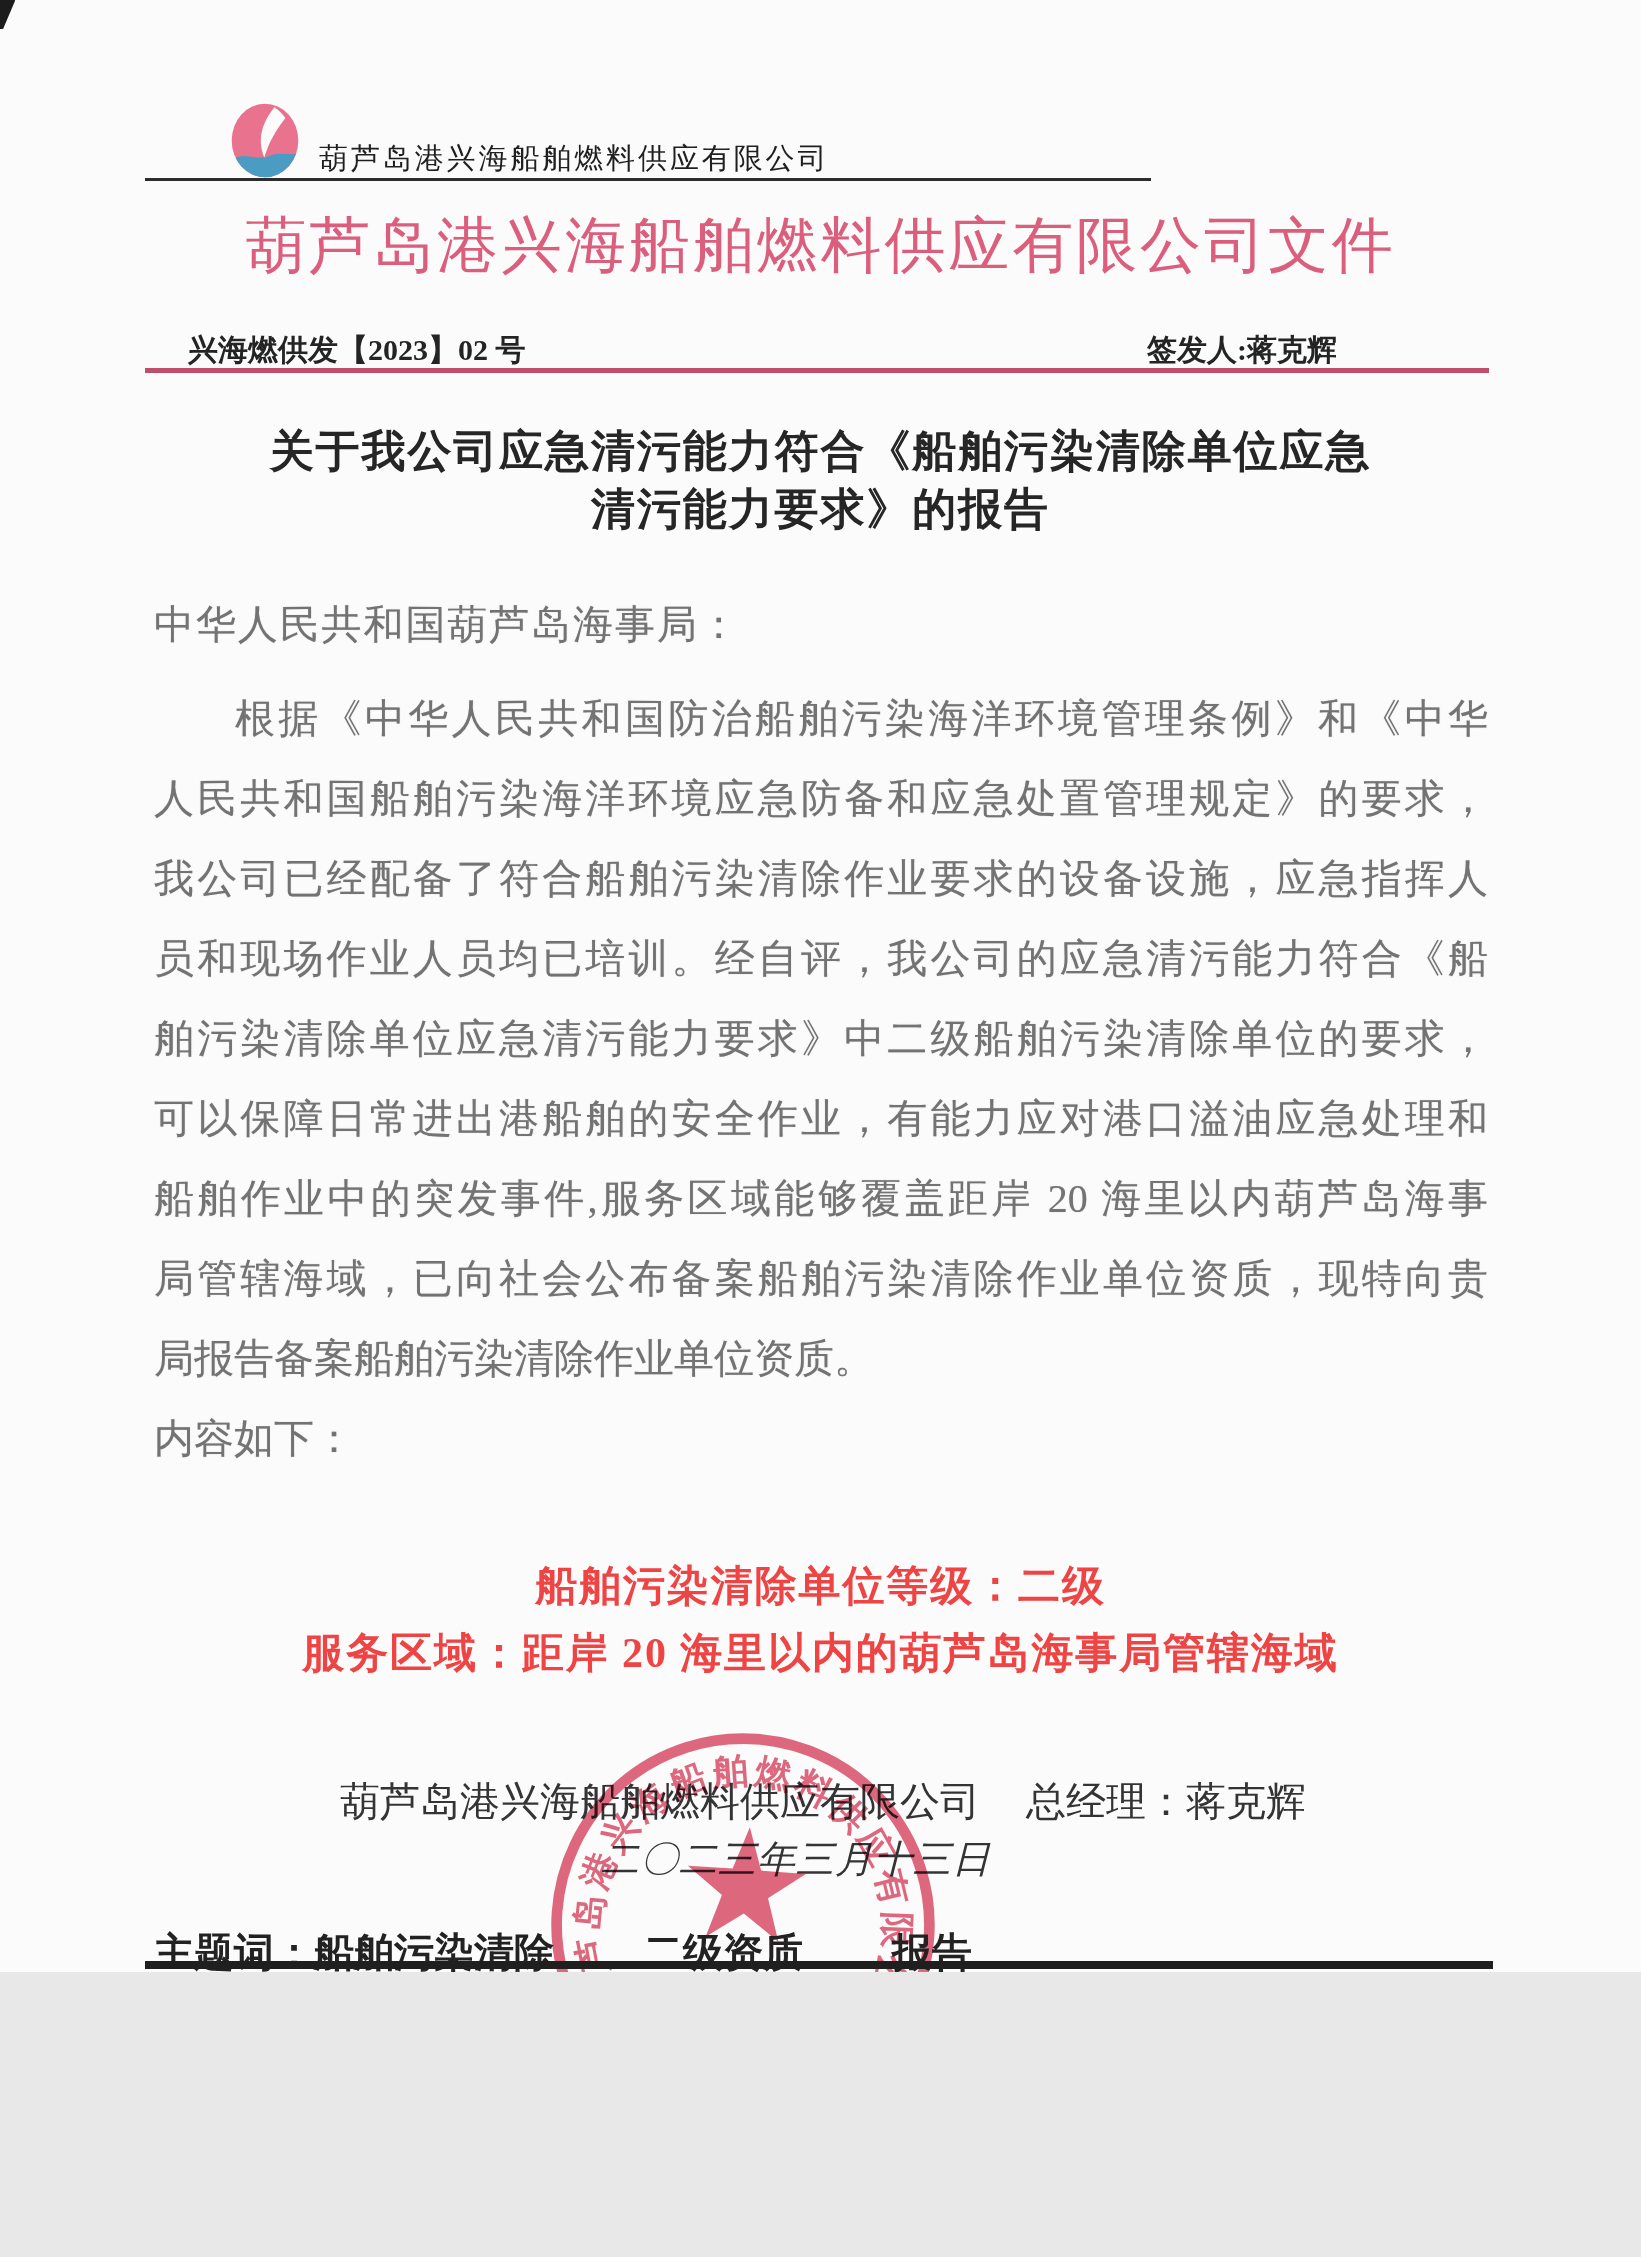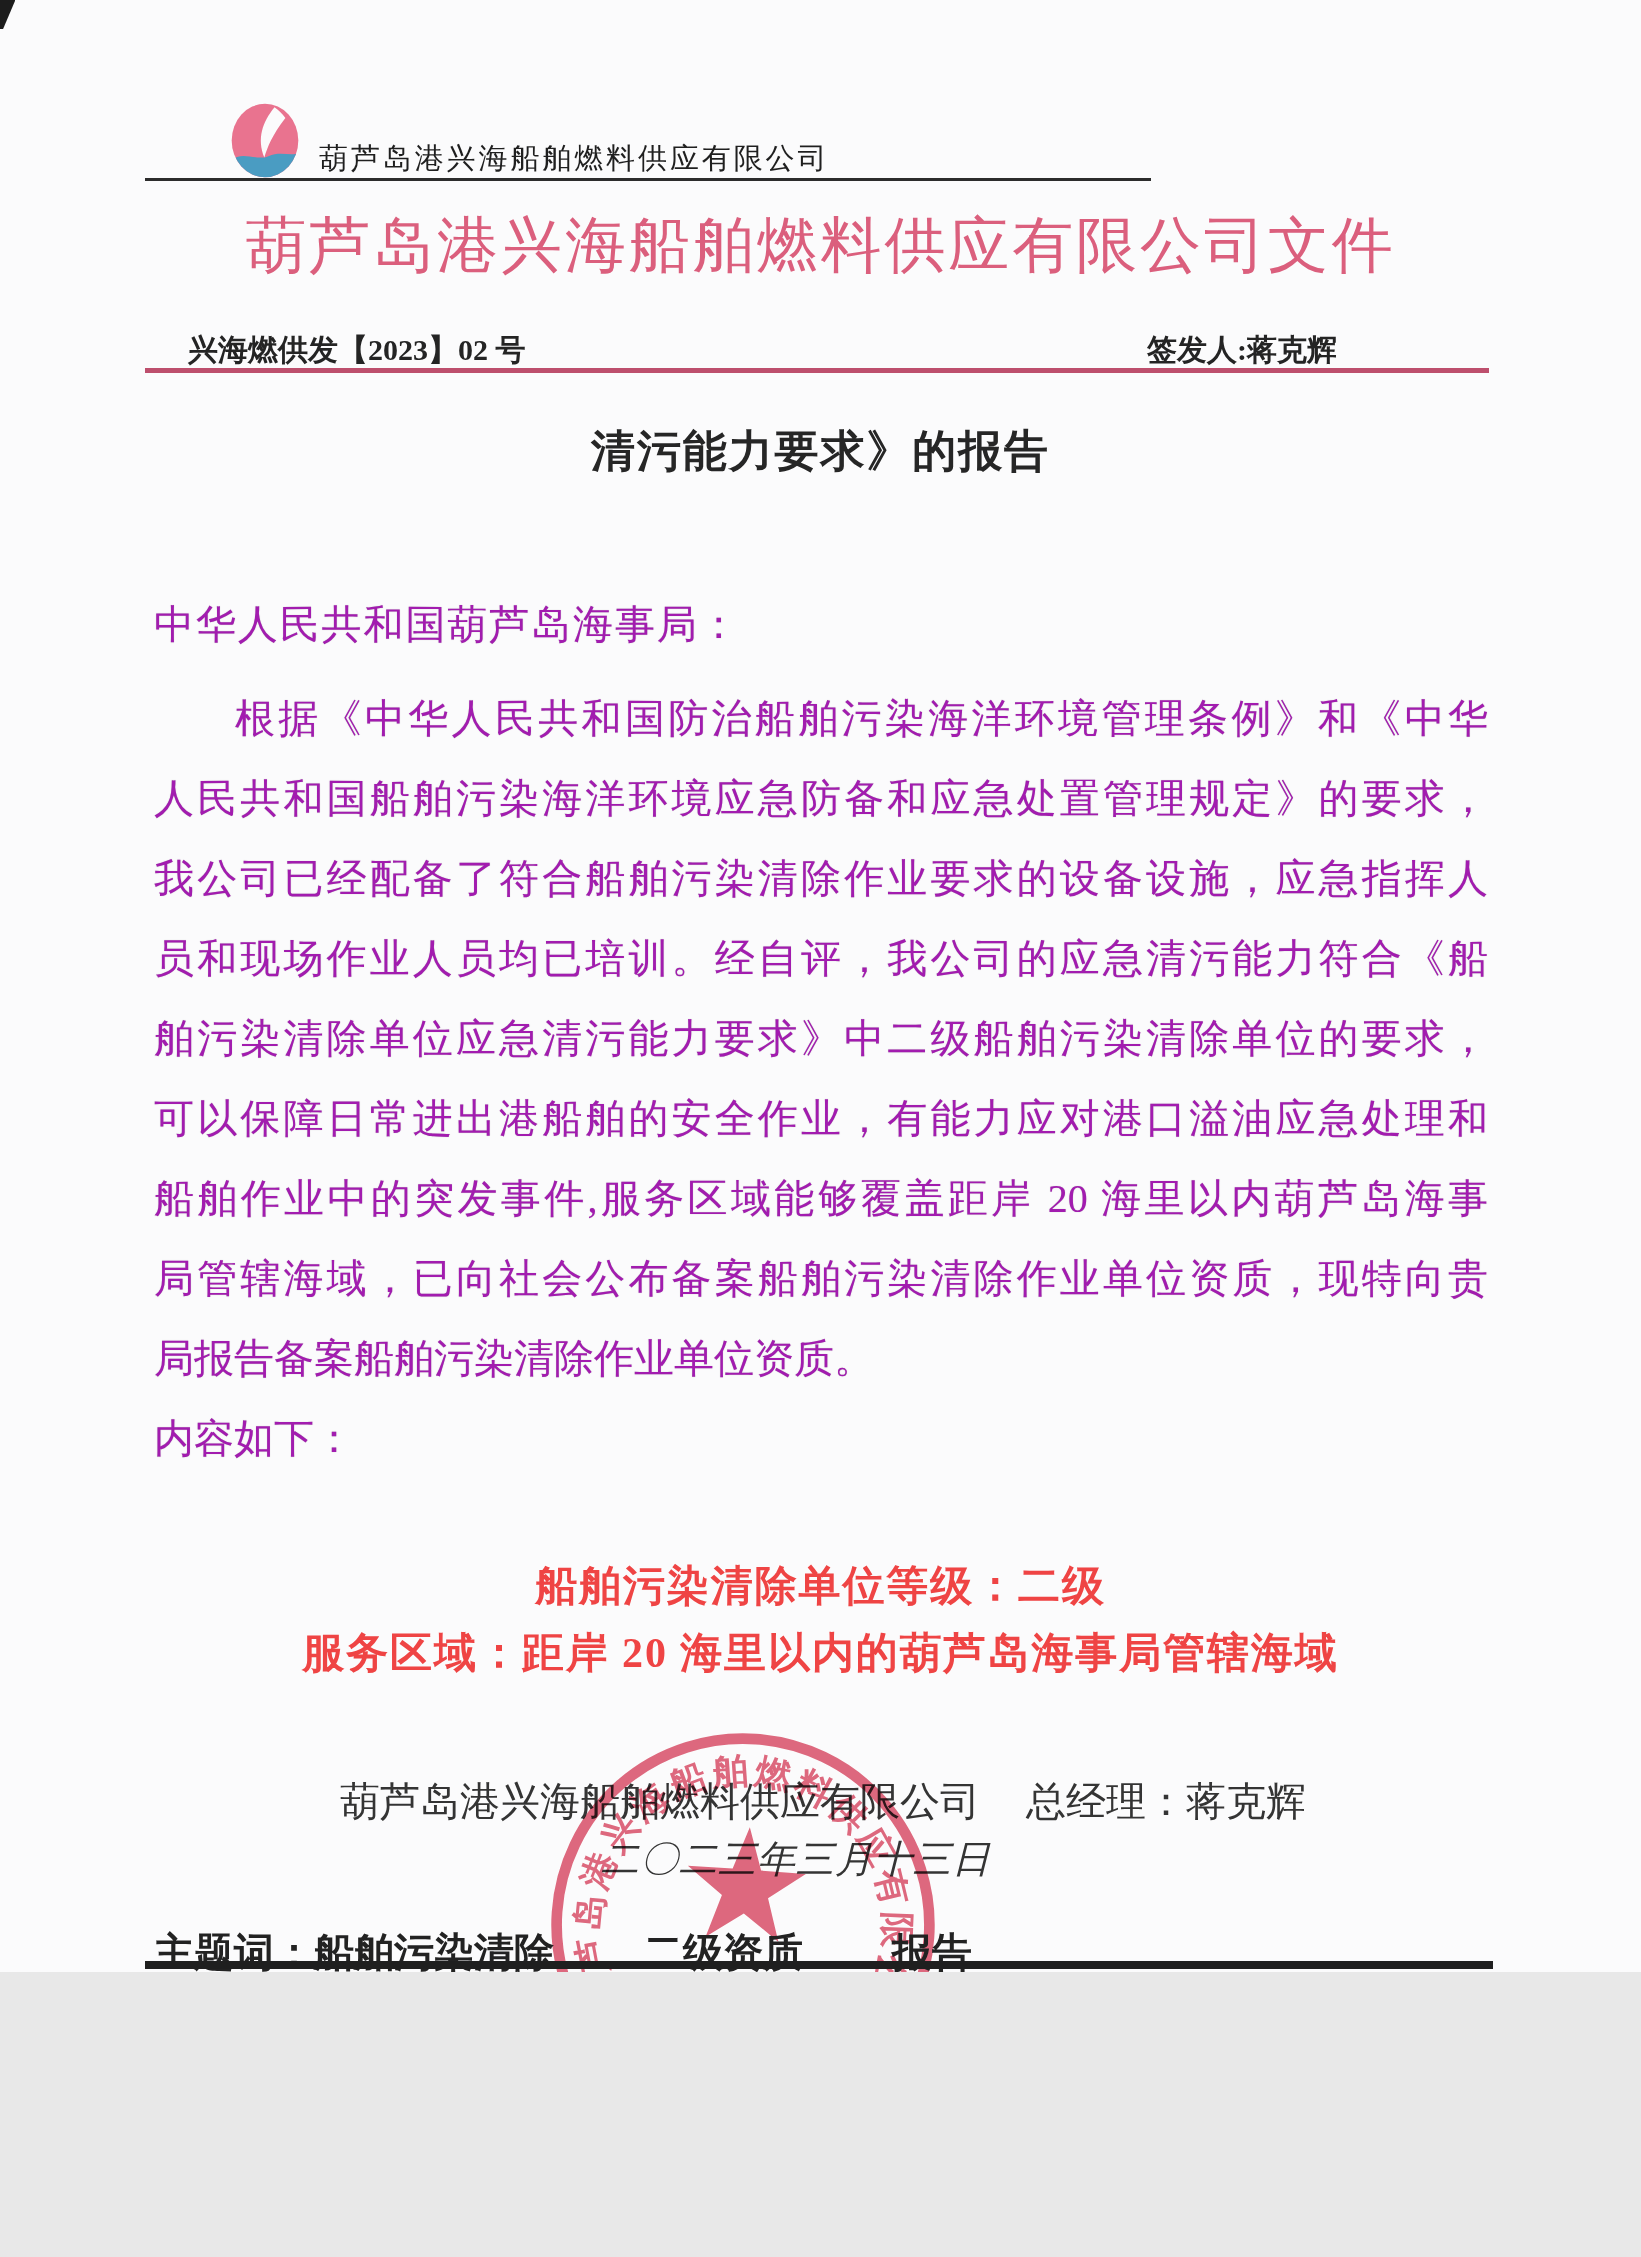--- a/index.html
+++ b/index.html
@@ -15,21 +15,21 @@
   .company-name{position:absolute;left:319px;top:139px;font-size:29px;letter-spacing:2.9px;color:#1f1f1f;}
   .header-rule{position:absolute;left:145px;top:178px;width:1006px;height:2.9px;background:#2c2c2c;}
   .red-title{position:absolute;left:0;top:205px;width:100%;text-align:center;
     font-size:61px;font-weight:normal;color:#db5f7d;letter-spacing:2.9px;}
   .docno-row{position:absolute;left:188px;top:330px;width:1149px;display:flex;
     justify-content:space-between;font-size:30px;font-weight:bold;color:#242424;}
   .red-rule{position:absolute;left:145px;top:368px;width:1344px;height:4.8px;background:#bd4f6d;}
   .doc-title{position:absolute;left:0;top:423px;width:100%;text-align:center;
     font-size:44px;line-height:58px;font-weight:bold;color:#262626;letter-spacing:1.9px;}
   .body-block{position:absolute;left:154px;top:585px;width:1334px;font-size:40px;
-    line-height:80px;color:#a21caf;text-shadow:0 0 1px rgba(70,70,70,.35);}
+    line-height:80px;color:#737373;text-shadow:0 0 1px rgba(70,70,70,.35);}
   .bline{height:80px;white-space:nowrap;}
   .salute{margin-bottom:13.5px;letter-spacing:1.9px;}
   .just{text-align:justify;text-align-last:justify;text-justify:inter-character;white-space:normal;}
   .indent{padding-left:81px;}
   .center-bold{position:absolute;left:0;width:100%;text-align:center;font-weight:bold;
     font-size:42px;color:#ef4444;letter-spacing:1.9px;}
   .grade{top:1558px;}
   .service{top:1625px;}
   .sig-row{position:absolute;left:340px;top:1774px;font-size:40px;color:#343434;white-space:nowrap;}
   .sig-row .gap{display:inline-block;width:46px;}
@@ -67,20 +67,21 @@
 
   <div class="red-title">葫芦岛港兴海船舶燃料供应有限公司文件</div>
 
   <div class="docno-row">
     <span>兴海燃供发【2023】02 号</span>
     <span>签发人:蒋克辉</span>
   </div>
   <div class="red-rule"></div>
 
   <div class="doc-title">
+    <div>关于我公司应急清污能力符合《船舶污染清除单位应急</div>
     <div>清污能力要求》的报告</div>
   </div>
 
   <div class="body-block">
     <div class="bline salute">中华人民共和国葫芦岛海事局：</div>
     <div class="bline just indent">根据《中华人民共和国防治船舶污染海洋环境管理条例》和《中华</div>
     <div class="bline just">人民共和国船舶污染海洋环境应急防备和应急处置管理规定》的要求，</div>
     <div class="bline just">我公司已经配备了符合船舶污染清除作业要求的设备设施，应急指挥人</div>
     <div class="bline just">员和现场作业人员均已培训。经自评，我公司的应急清污能力符合《船</div>
     <div class="bline just">舶污染清除单位应急清污能力要求》中二级船舶污染清除单位的要求，</div>

